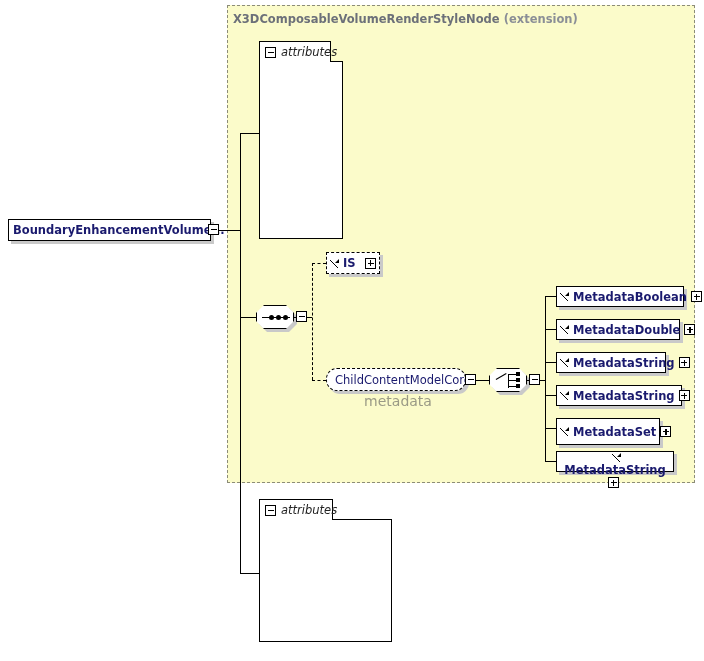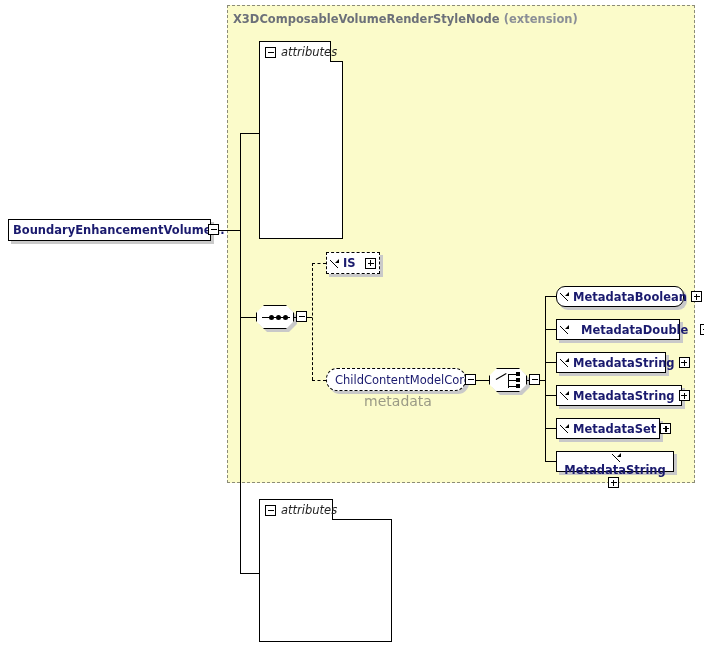--- a/index.html
+++ b/index.html
@@ -222,29 +222,29 @@
   <div class="ln-h" style="left:540px;top:379.5px;width:6px;"></div>
   <div class="ln-v" style="left:545px;top:296px;height:166px;"></div>
 
   <div class="ln-h" style="left:545px;top:296px;width:11px;"></div>
   <div class="ln-h" style="left:545px;top:329px;width:11px;"></div>
   <div class="ln-h" style="left:545px;top:362px;width:11px;"></div>
   <div class="ln-h" style="left:545px;top:395px;width:11px;"></div>
   <div class="ln-h" style="left:545px;top:428px;width:11px;"></div>
   <div class="ln-h" style="left:545px;top:461px;width:11px;"></div>
 
-  <div class="abs node solid shadow" style="left:556px;top:286px;width:128px;height:21px;border-radius:9px;">
+  <div class="abs node solid shadow" style="left:556px;top:286px;width:128px;height:21px;">
     <span class="arrow-ico"></span>
     <span class="label">MetadataBoolean</span>
     <span class="tgl-wrap">
       <span class="box-toggle plus"></span>
     </span>
   </div>
 
-  <div class="abs node solid shadow" style="left:556px;top:319px;width:124px;height:21px;gap:8px;">
+  <div class="abs node solid shadow" style="left:556px;top:319px;width:124px;height:21px;">
     <span class="arrow-ico"></span>
     <span class="label">MetadataDouble</span>
     <span class="tgl-wrap">
       <span class="box-toggle plus"></span>
     </span>
   </div>
 
   <div class="abs node solid shadow" style="left:556px;top:352px;width:110px;height:21px;">
     <span class="arrow-ico"></span>
     <span class="label">MetadataString</span>
@@ -254,21 +254,21 @@
   </div>
 
   <div class="abs node solid shadow" style="left:556px;top:385px;width:126px;height:21px;">
     <span class="arrow-ico"></span>
     <span class="label">MetadataString</span>
     <span class="tgl-wrap">
       <span class="box-toggle plus"></span>
     </span>
   </div>
 
-  <div class="abs node solid shadow" style="left:556px;top:418px;width:104px;height:21px;">
+  <div class="abs node solid shadow" style="left:556px;top:418px;width:104px;height:27px;">
     <span class="arrow-ico"></span>
     <span class="label">MetadataSet</span>
     <span class="tgl-wrap">
       <span class="box-toggle plus"></span>
     </span>
   </div>
 
   <div class="abs node solid shadow" style="left:556px;top:451px;width:118px;height:21px;flex-direction:column;">
     <span class="arrow-ico"></span>
     <span class="label">MetadataString</span>

